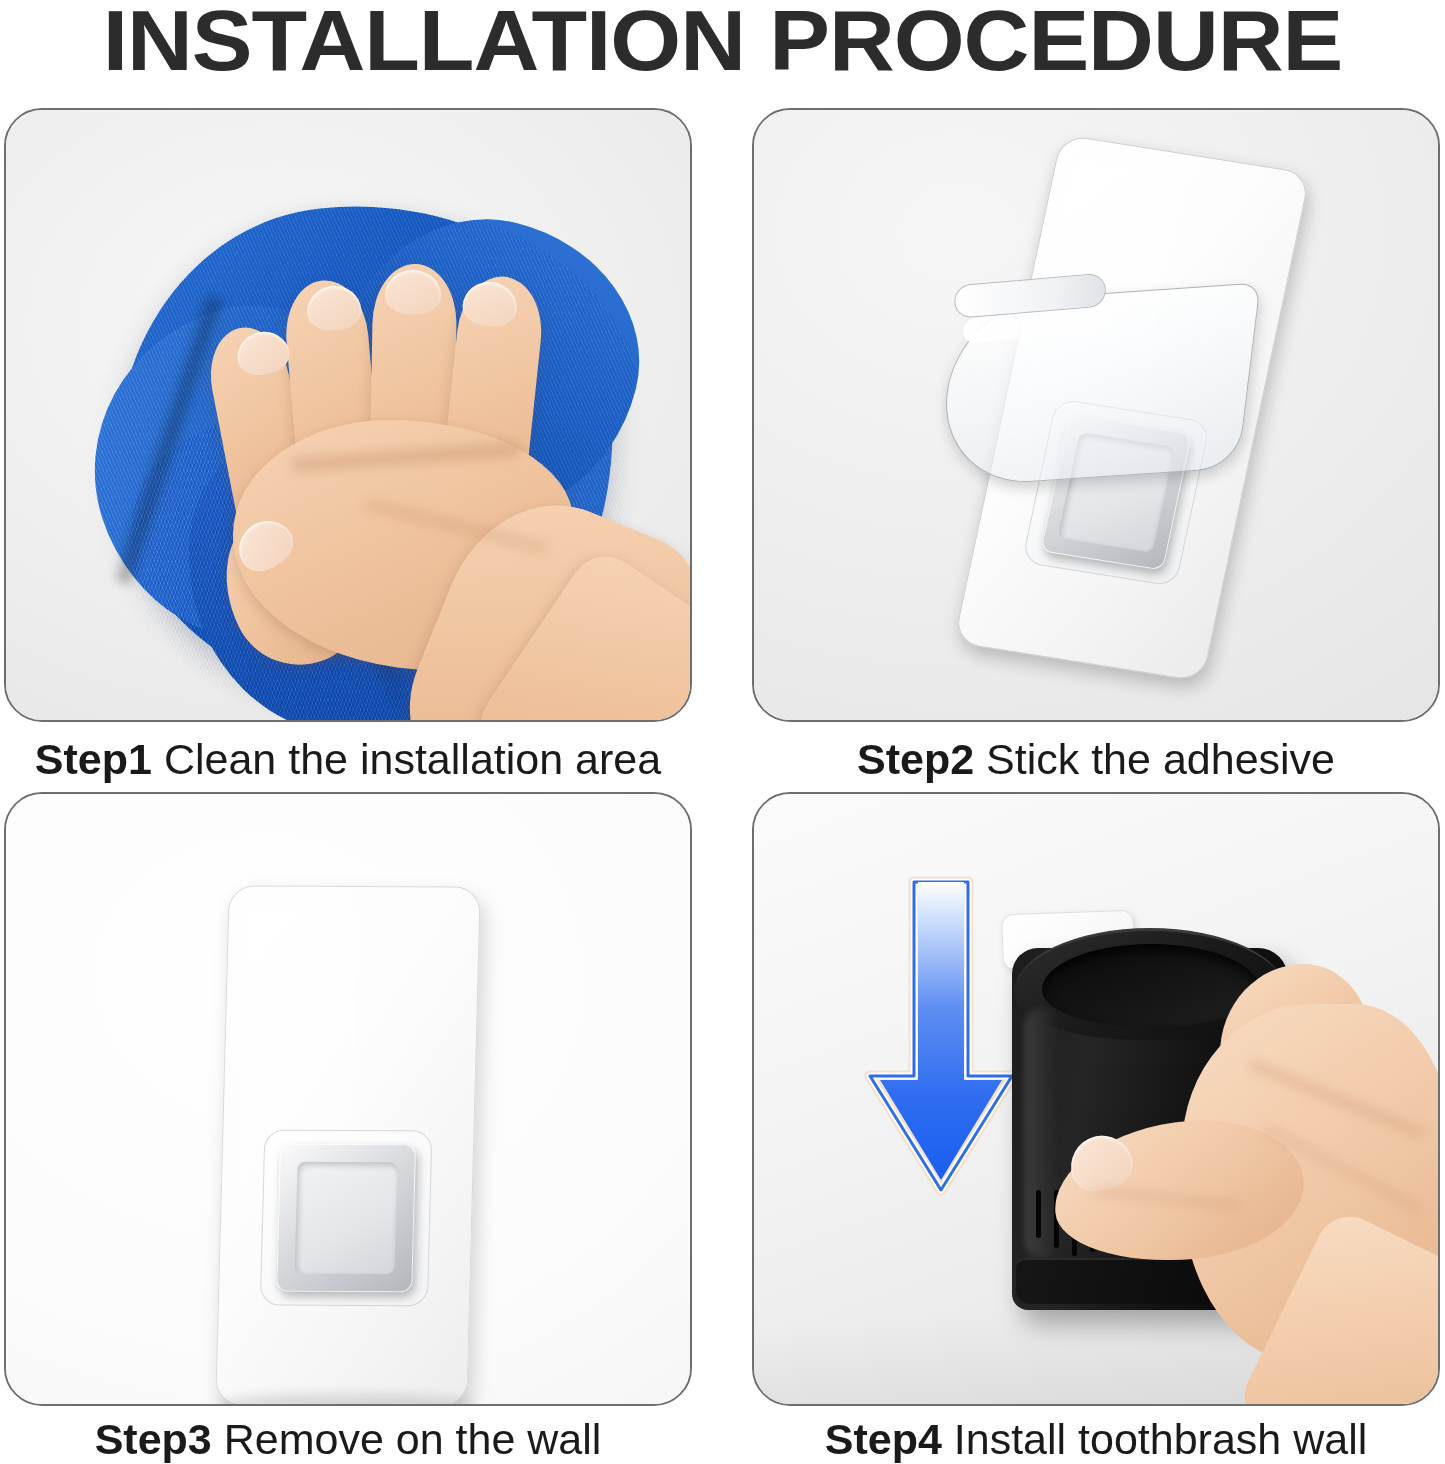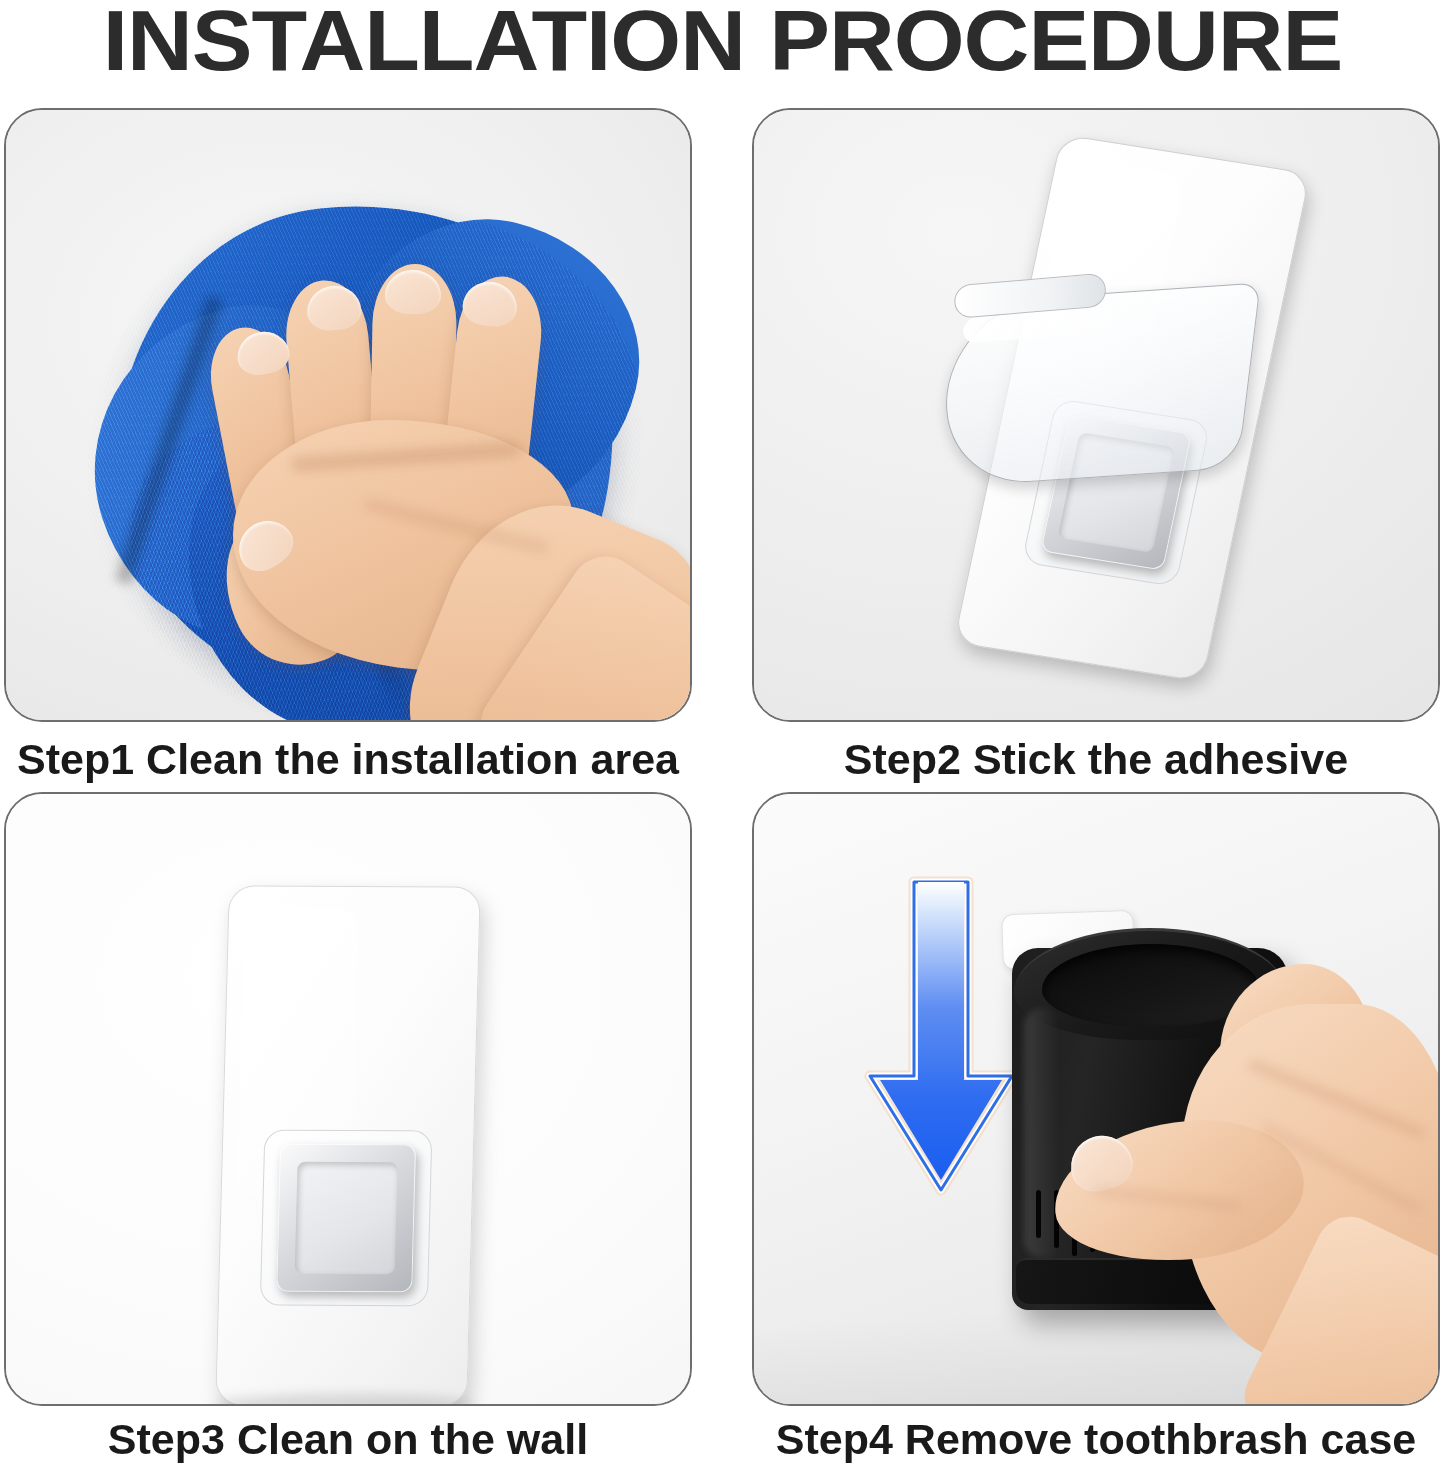--- a/index.html
+++ b/index.html
@@ -56,21 +56,21 @@
     text-align: center;
     font-size: 43px;
     color: #1a1a1a;
     white-space: nowrap;
   }
   #cap1 { left: 4px;   top: 730px;  width: 688px; }
   #cap2 { left: 752px; top: 730px;  width: 688px; }
   #cap3 { left: 4px;   top: 1410px; width: 688px; }
   #cap4 { left: 752px; top: 1410px; width: 688px; }
   .cap-step { font-weight: bold; }
-  .cap-text { font-weight: bold; }
+  .cap-text { font-weight: normal; }
 
   
   #p1bg {
     position: absolute; inset: 0;
     background:
       radial-gradient(ellipse 90% 80% at 40% 35%, #f7f7f7 0%, #efefef 55%, #e7e7e7 100%);
   }
   
   .cloth {
     position: absolute;
@@ -416,21 +416,21 @@
       <div class="sticker-body"></div>
       <div class="tab-outer" id="tab3-outer"></div>
       <div class="tab-ring" id="tab3-ring"></div>
       <div class="tab-inner" id="tab3-inner"></div>
     </div>
     <div class="shadow-soft" style="position:absolute;left:208px;top:600px;width:262px;height:22px;background:rgba(0,0,0,.12);border-radius:50%;"></div>
   </div>
 
   <div class="caption" id="cap3">
     <span class="cap-step">Step3</span>
-    <span class="cap-text"> Clean on the wall</span>
+    <span class="cap-text"> Remove on the wall</span>
   </div>
 
   <div class="panel" id="panel4">
     <div id="p4bg"></div>
 
     <div id="arrow">
       <svg viewBox="0 0 150 368" xmlns="http://www.w3.org/2000/svg">
         <defs>
           <linearGradient id="agrad" x1="0" y1="0" x2="0" y2="1">
             <stop offset="0%" stop-color="#ffffff"></stop>
@@ -481,16 +481,16 @@
       <div class="skin4" style="left:150px; top:300px; width:230px; height:230px; border-radius:34px; transform:rotate(26deg);"></div>
 
       <div class="shadow-soft" style="position:absolute;left:120px;top:150px;width:190px;height:10px;background:rgba(190,130,95,.28);border-radius:8px;transform:rotate(22deg);"></div>
       <div class="shadow-soft" style="position:absolute;left:130px;top:220px;width:180px;height:9px;background:rgba(190,130,95,.22);border-radius:8px;transform:rotate(28deg);"></div>
       <div class="shadow-soft" style="position:absolute;left:-30px;top:250px;width:150px;height:9px;background:rgba(190,130,95,.22);border-radius:8px;transform:rotate(6deg);"></div>
     </div>
   </div>
 
   <div class="caption" id="cap4">
     <span class="cap-step">Step4</span>
-    <span class="cap-text"> Remove toothbrash case</span>
+    <span class="cap-text"> Install toothbrash wall</span>
   </div>
 
 </div>
 
 </body></html>

